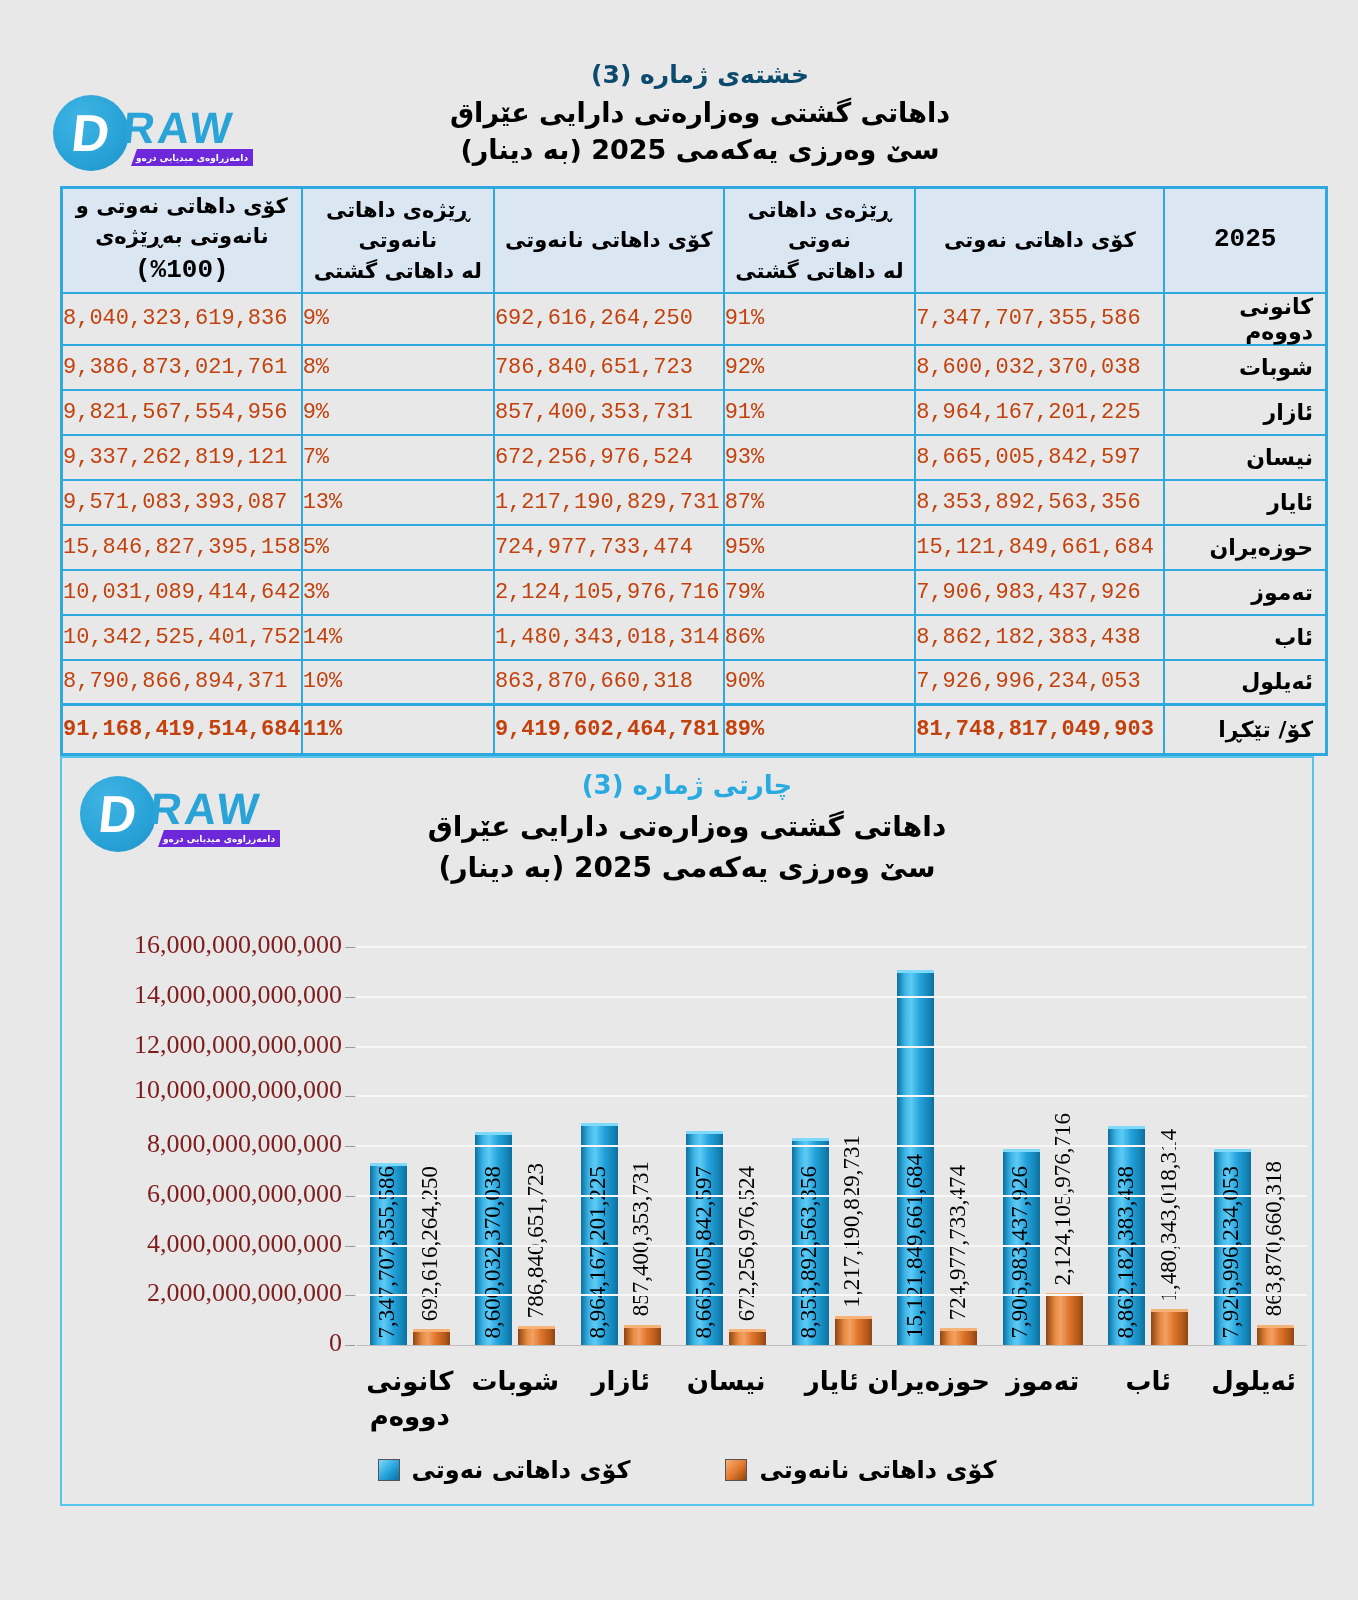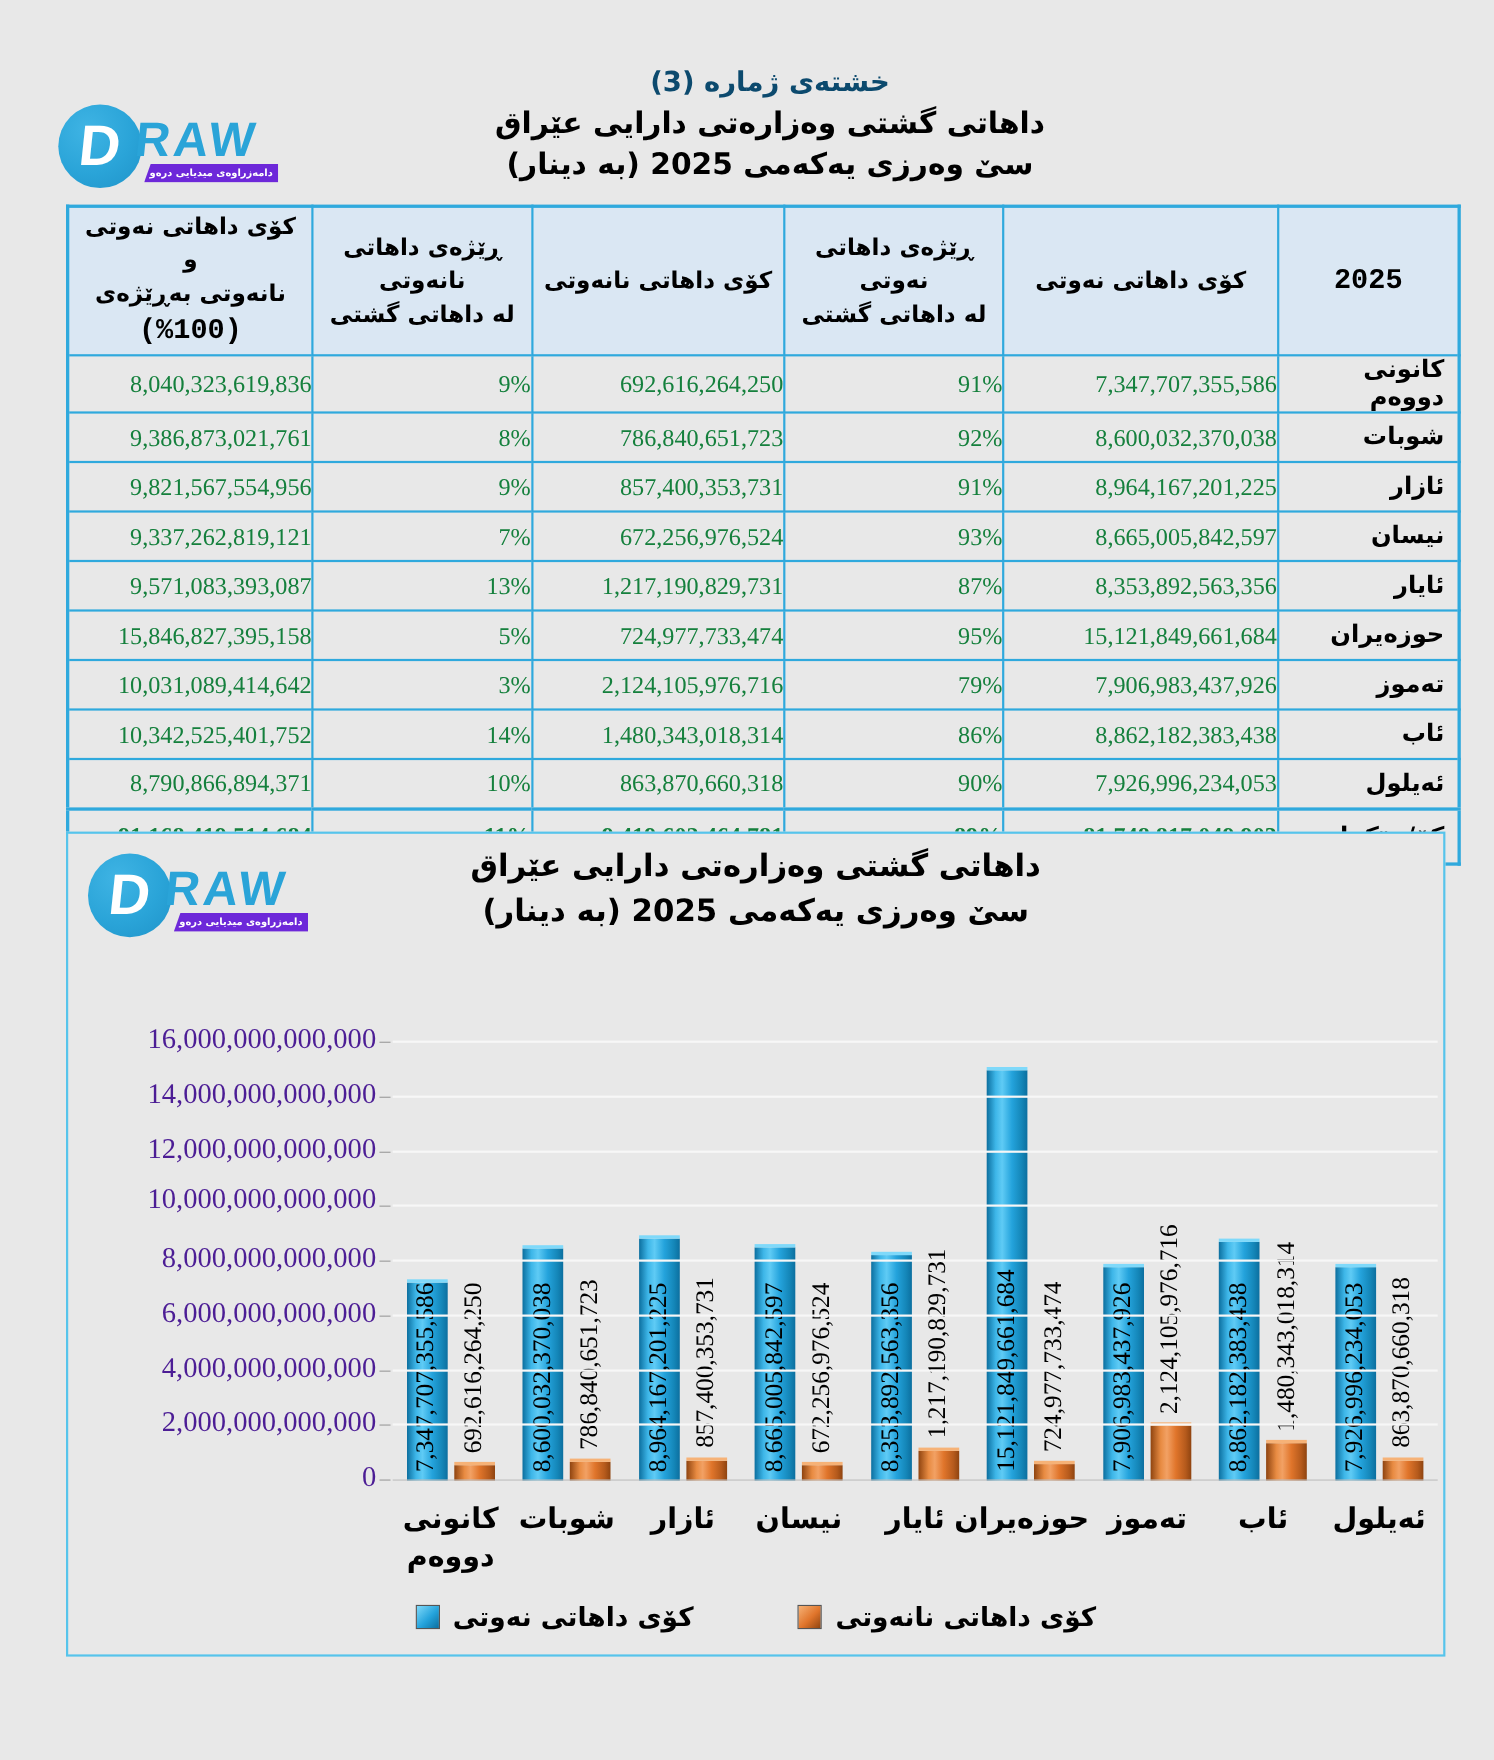--- a/index.html
+++ b/index.html
@@ -51,22 +51,22 @@
   table.rev th, table.rev td { border:2px solid #2fa9dd; }
   table.rev thead th {
     background:#dae7f3; height:102px; font-size:21px; font-weight:bold;
     text-align:center; vertical-align:middle; line-height:1.45; padding:2px 6px;
   }
   table.rev thead th .hdr-latin {
     font-family:Liberation Mono, monospace; font-size:26px;
   }
   table.rev td { height:45px; vertical-align:middle; }
   table.rev td.num {
-    direction:ltr; text-align:right;
-    font-family:Liberation Serif, serif; font-size:22px; color:#15803d;
+    direction:ltr; text-align:left;
+    font-family:Liberation Mono, monospace; font-size:22px; color:#c2410c;
   }
   table.rev td.month {
     text-align:right; padding-left:6px; padding-right:12px;
     font-weight:bold; font-size:22px;
   }
   table.rev tr.total td { border-top:3px solid #2fa9dd; font-weight:bold; height:50px; }
   table.rev tr.total td.num { font-weight:bold; }
 
   
   .chart-box {
@@ -78,21 +78,21 @@
   .chart-title .t2 { color:#000; font-size:28px; font-weight:bold; margin-bottom:8px; }
   .chart-title .t3 { color:#000; font-size:28px; font-weight:bold; }
 
   .plot { position:absolute; left:295px; top:190px; width:950px; height:398px; }
   .gridline { position:absolute; left:0; right:0; height:2px; background:#f7f7f7; }
   .gridline.base { height:1px; background:#bdbdbd; }
   .ytick { position:absolute; width:10px; height:1px; background:#9a9a9a; left:-12px; }
   .ylabels { position:absolute; left:10px; top:190px; width:270px; height:398px; }
   .ylabel {
     position:absolute; right:0; width:100%; text-align:right;
-    font-family:"Liberation Serif","DejaVu Serif",serif; font-size:26px; color:#4c1d95;
+    font-family:"Liberation Serif","DejaVu Serif",serif; font-size:26px; color:#7f1d1d;
     line-height:1;
   }
 
   .groups { position:absolute; left:0; bottom:0; top:0; right:0; display:flex; }
   .bar-group { width:105.5px; height:100%; position:relative; display:flex; justify-content:center; align-items:flex-end; gap:6px; }
   .bar-wrap { position:relative; width:37px; height:100%; }
   .bar { position:absolute; bottom:0; left:0; width:100%; }
   .bar-blue {
     background:linear-gradient(90deg,#0c6f9f 0%,#3db6e8 22%,#5fcbf5 38%,#24a3dc 62%,#1486b8 86%,#0c6f9f 100%);
     border-top:3px solid #7fd9fa;
@@ -264,20 +264,21 @@
 
   <div class="logo" style="top:18px; left:18px;">
     <div class="circle">
       <span class="dletter">D</span>
     </div>
     <span class="rawtxt">RAW</span>
     <span class="ribbon">دامەزراوەی میدیایی درەو</span>
   </div>
 
   <div class="chart-title">
+    <div class="t1">چارتی ژمارە (3)</div>
     <div class="t2">داهاتی گشتی وەزارەتی دارایی عێراق</div>
     <div class="t3">سێ وەرزی یەکەمی 2025  (بە دینار)</div>
   </div>
 
   <div class="ylabels">
       <div class="ylabel" style="bottom: -10px;">0</div>
       <div class="ylabel" style="bottom: 39.75px;">2,000,000,000,000</div>
       <div class="ylabel" style="bottom: 89.5px;">4,000,000,000,000</div>
       <div class="ylabel" style="bottom: 139.25px;">6,000,000,000,000</div>
       <div class="ylabel" style="bottom: 189px;">8,000,000,000,000</div>

